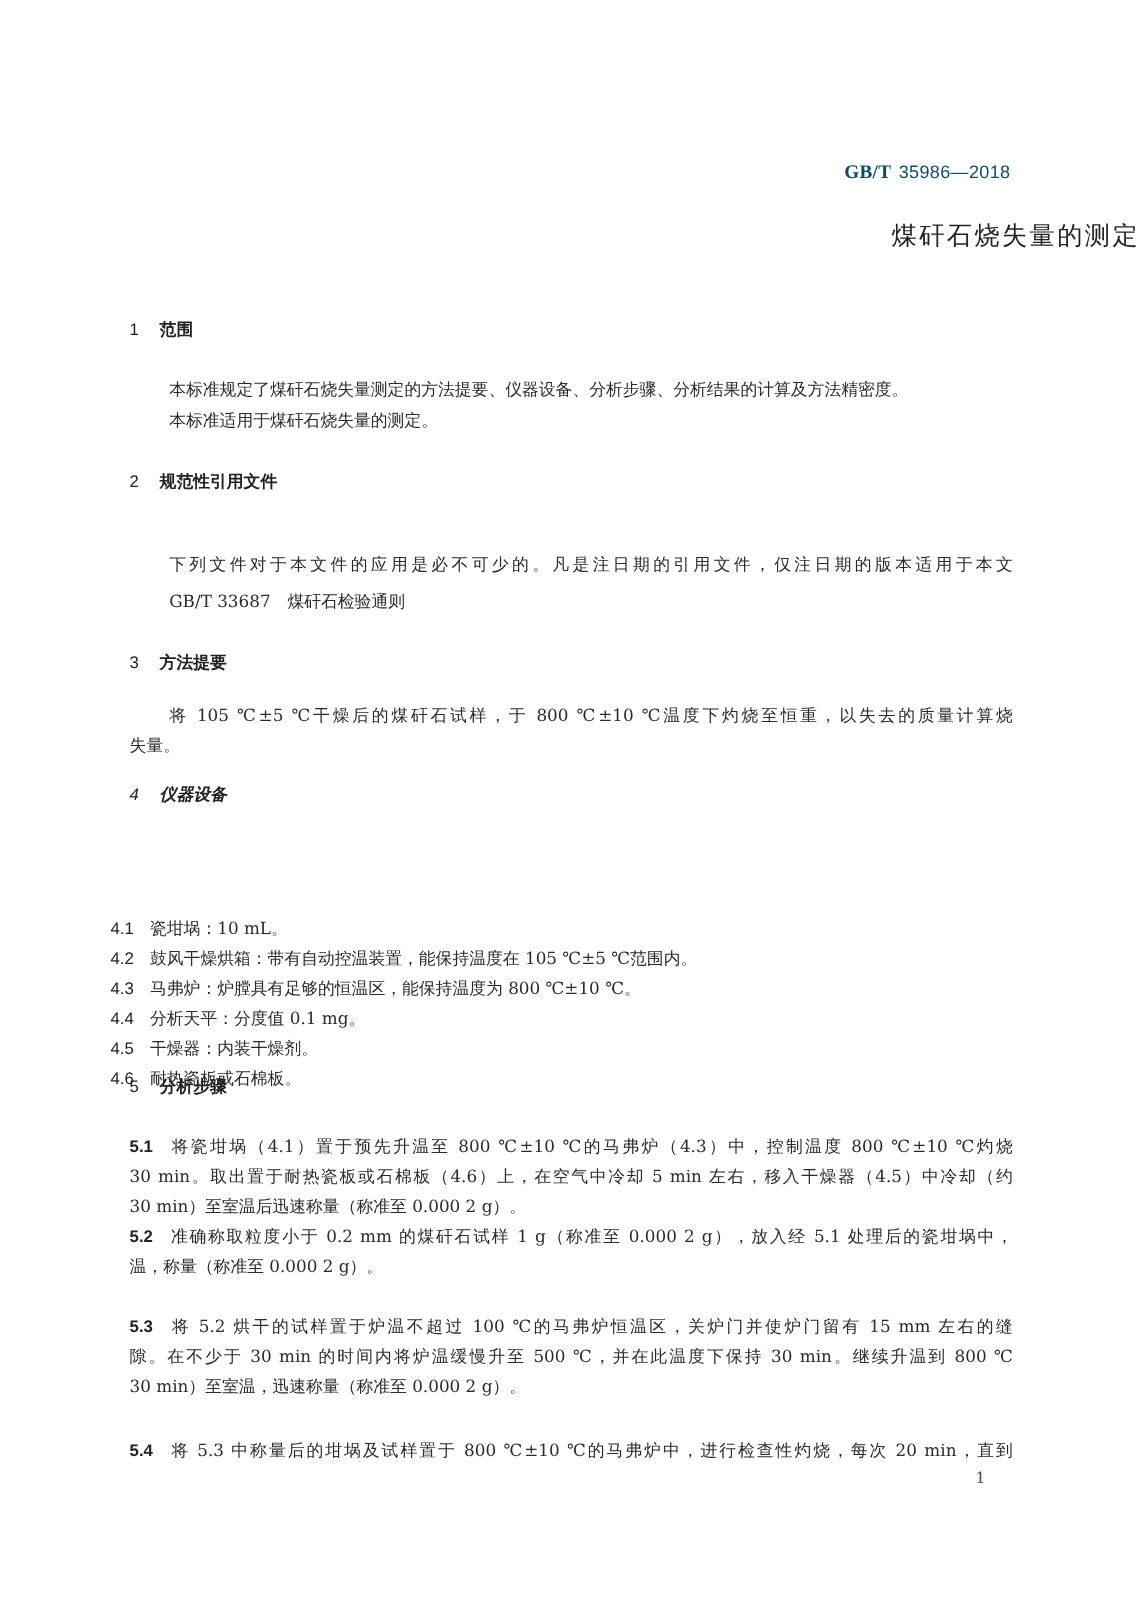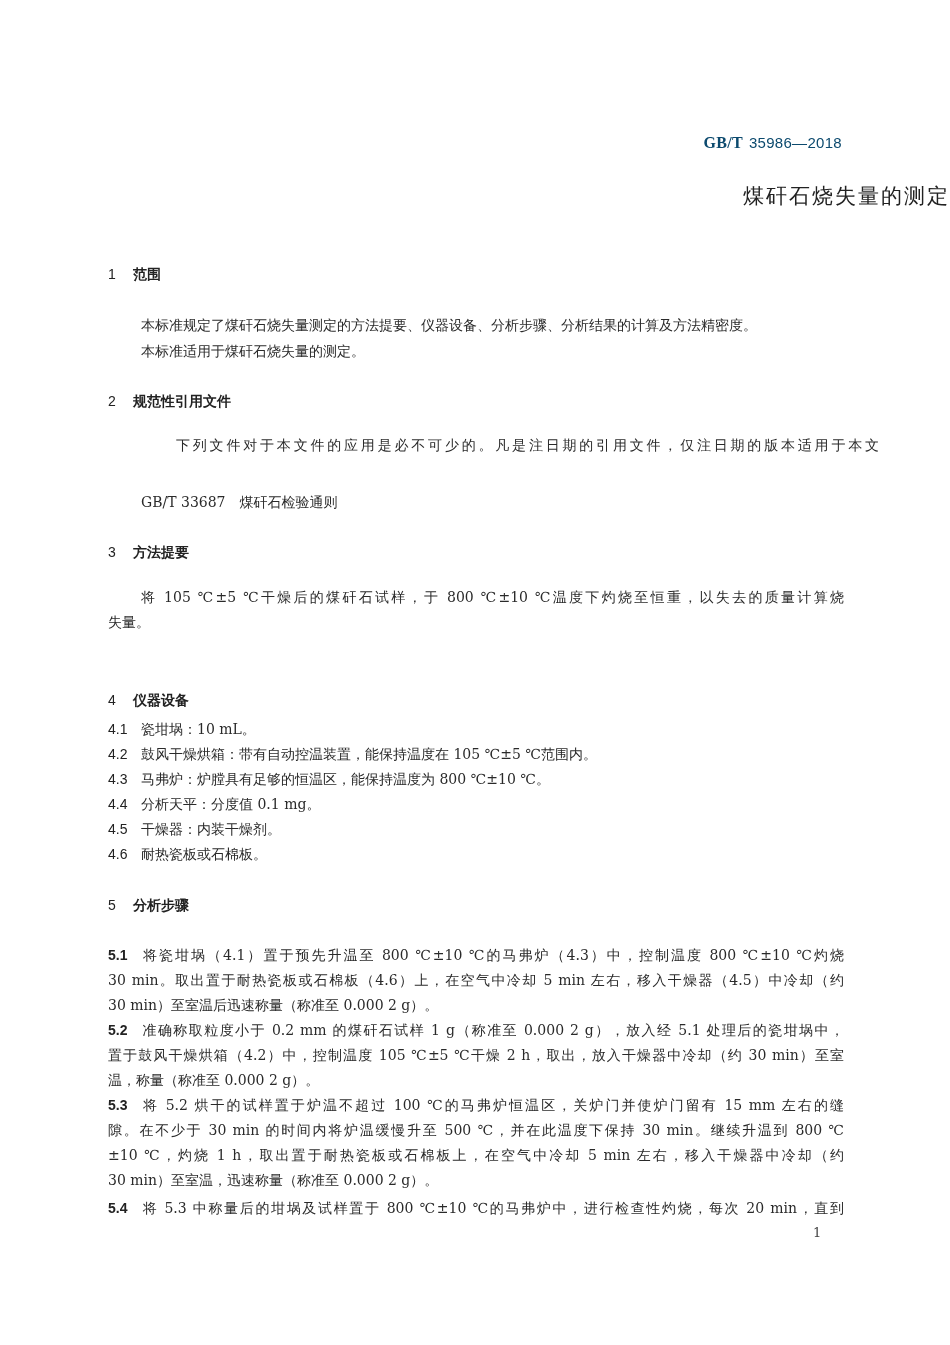--- a/index.html
+++ b/index.html
@@ -70,24 +70,25 @@
     }
     .para .line {
       display: block;
       white-space: nowrap;
       text-align: justify;
       text-align-last: justify;
     }
     .para .line.last { text-align-last: left; }
     .item {
       position: absolute;
-      left: 108px;
+      left: 92px;
       font-size: 14px;
       line-height: 25px;
       white-space: nowrap;
+      margin-top: 44px;
     }
     .item .item-num {
       display: inline-block;
       width: 33px;
       font-family: "Liberation Sans", "DejaVu Sans", sans-serif;
       font-size: 14px;
       color: #222;
     }
     .step-num {
       font-family: "Liberation Sans", "DejaVu Sans", sans-serif;
@@ -120,36 +121,36 @@
 <div class="para" style="top:313px; left:141px; width:710px;">
   <span class="line last">本标准规定了煤矸石烧失量测定的方法提要、仪器设备、分析步骤、分析结果的计算及方法精密度。</span>
 </div>
 <div class="para" style="top:339px; left:141px; width:710px;">
   <span class="line last">本标准适用于煤矸石烧失量的测定。</span>
 </div>
 
 <div class="section-heading" style="top:393px;">
   <span class="sec-num">2</span><span>规范性引用文件</span>
 </div>
-<div class="para" style="top:433px;margin-left:35px;">
+<div class="para" style="top:459px;">
   <span class="line" style="padding-left:33px;">下列文件对于本文件的应用是必不可少的。凡是注日期的引用文件，仅注日期的版本适用于本文</span>
 </div>
 <div class="para" style="top:490px; left:141px; width:600px;">
   <span class="line last">GB/T 33687　煤矸石检验通则</span>
 </div>
 
 <div class="section-heading" style="top:544px;">
   <span class="sec-num">3</span><span>方法提要</span>
 </div>
 <div class="para" style="top:585px;">
   <span class="line" style="padding-left:33px;">将 105 ℃±5 ℃干燥后的煤矸石试样，于 800 ℃±10 ℃温度下灼烧至恒重，以失去的质量计算烧</span>
   <span class="line last">失量。</span>
 </div>
 
-<div class="section-heading" style="top:692px;">
+<div class="section-heading" style="top:654px;font-style:italic;">
   <span class="sec-num">4</span><span>仪器设备</span>
 </div>
 <div class="item" style="top:717px;">
   <span class="item-num">4.1</span><span>瓷坩埚：10 mL。</span>
 </div>
 <div class="item" style="top:742px;">
   <span class="item-num">4.2</span><span>鼓风干燥烘箱：带有自动控温装置，能保持温度在 105 ℃±5 ℃范围内。</span>
 </div>
 <div class="item" style="top:767px;">
   <span class="item-num">4.3</span><span>马弗炉：炉膛具有足够的恒温区，能保持温度为 800 ℃±10 ℃。</span>
@@ -169,28 +170,26 @@
 </div>
 
 <div class="para" style="top:943px;">
   <span class="line"><span class="step-num">5.1</span><span>将瓷坩埚（4.1）置于预先升温至 800 ℃±10 ℃的马弗炉（4.3）中，控制温度 800 ℃±10 ℃灼烧</span></span>
   <span class="line">30 min。取出置于耐热瓷板或石棉板（4.6）上，在空气中冷却 5 min 左右，移入干燥器（4.5）中冷却（约</span>
   <span class="line last">30 min）至室温后迅速称量（称准至 0.000 2 g）。</span>
 </div>
 
 <div class="para" style="top:1018px;">
   <span class="line"><span class="step-num">5.2</span><span>准确称取粒度小于 0.2 mm 的煤矸石试样 1 g（称准至 0.000 2 g），放入经 5.1 处理后的瓷坩埚中，</span></span>
-  <span class="line">置于鼓风干燥烘箱（4.2）中，控制温度 105 ℃±5 ℃干燥 2 h，取出，放入干燥器中冷却（约 30 min）至室</span>
   <span class="line last">温，称量（称准至 0.000 2 g）。</span>
 </div>
 
 <div class="para" style="top:1093px;">
   <span class="line"><span class="step-num">5.3</span><span>将 5.2 烘干的试样置于炉温不超过 100 ℃的马弗炉恒温区，关炉门并使炉门留有 15 mm 左右的缝</span></span>
   <span class="line">隙。在不少于 30 min 的时间内将炉温缓慢升至 500 ℃，并在此温度下保持 30 min。继续升温到 800 ℃</span>
-  <span class="line">±10 ℃，灼烧 1 h，取出置于耐热瓷板或石棉板上，在空气中冷却 5 min 左右，移入干燥器中冷却（约</span>
   <span class="line last">30 min）至室温，迅速称量（称准至 0.000 2 g）。</span>
 </div>
 
 <div class="para" style="top:1196px;">
   <span class="line"><span class="step-num">5.4</span><span>将 5.3 中称量后的坩埚及试样置于 800 ℃±10 ℃的马弗炉中，进行检查性灼烧，每次 20 min，直到</span></span>
 </div>
 
 <div class="page-number">1</div>
 
 </body></html>

